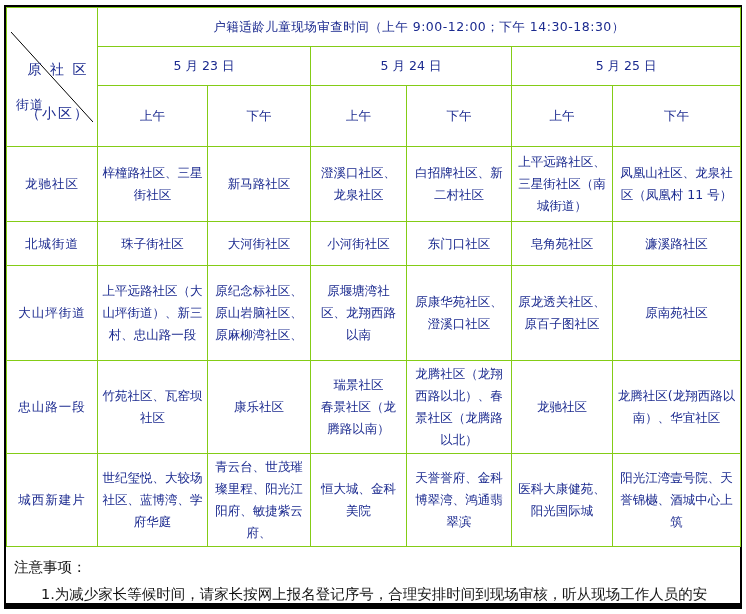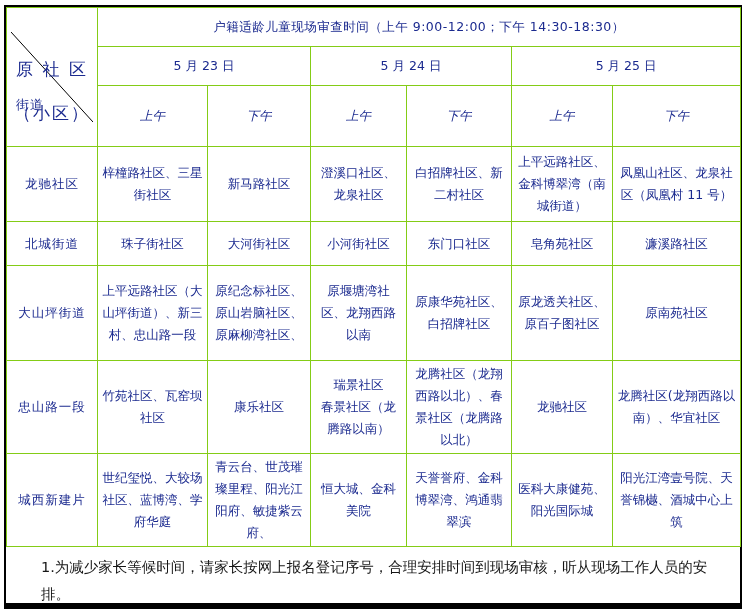--- a/index.html
+++ b/index.html
@@ -35,28 +35,28 @@
   tr.hdr-title  { height: 25px; }
   tr.hdr-dates  { height: 23px; }
   tr.hdr-ampm   { height: 42px; }
   tr.row-1 { height: 75px; }
   tr.row-2 { height: 44px; }
   tr.row-3 { height: 95px; }
   tr.row-4 { height: 92px; }
   tr.row-5 { height: 92px; }
   td.title-cell { font-size: 13px; letter-spacing: 0.5px; }
   td.date-cell  { font-size: 13px; }
-  td.ampm-cell  { font-size: 13px; font-style: italic; }
+  td.ampm-cell  { font-size: 13px; }
   td.street-cell{ font-size: 13px; letter-spacing: 1px; }
   td.corner-cell { position: relative; padding: 0; }
   .corner-wrap { position: relative; width: 100%; height: 90px; }
   .corner-wrap svg { position: absolute; left: 0; top: 0; width: 100%; height: 100%; }
   .corner-tr {
     position: absolute; top: 4px; right: 3px;
-    text-align: center; font-size: 17px; line-height: 22px;
+    text-align: center; font-size: 14px; line-height: 22px;
     letter-spacing: 2px;
   }
   .corner-bl {
     position: absolute; bottom: 6px; left: 5px;
     font-size: 13px; letter-spacing: 1px;
   }
   .notes {
     color: #161616;
     padding: 7px 10px 0 8px;
     font-size: 14.5px;
@@ -112,40 +112,40 @@
       <td class="ampm-cell">上午</td>
       <td class="ampm-cell">下午</td>
     </tr>
 
     <tr class="row-1">
       <td class="street-cell">龙驰社区</td>
       <td>梓橦路社区、三星街社区</td>
       <td>新马路社区</td>
       <td>澄溪口社区、龙泉社区</td>
       <td>白招牌社区、新二村社区</td>
-      <td>上平远路社区、金科博翠湾（南城街道）</td>
+      <td>上平远路社区、三星街社区（南城街道）</td>
       <td>凤凰山社区、龙泉社区（凤凰村 11 号）</td>
     </tr>
 
     <tr class="row-2">
       <td class="street-cell">北城街道</td>
       <td>珠子街社区</td>
       <td>大河街社区</td>
       <td>小河街社区</td>
       <td>东门口社区</td>
       <td>皂角苑社区</td>
       <td>濂溪路社区</td>
     </tr>
 
     <tr class="row-3">
       <td class="street-cell">大山坪街道</td>
       <td>上平远路社区（大山坪街道）、新三村、忠山路一段</td>
       <td>原纪念标社区、原山岩脑社区、原麻柳湾社区、</td>
       <td>原堰塘湾社区、龙翔西路以南</td>
-      <td>原康华苑社区、白招牌社区</td>
+      <td>原康华苑社区、澄溪口社区</td>
       <td>原龙透关社区、原百子图社区</td>
       <td>原南苑社区</td>
     </tr>
 
     <tr class="row-4">
       <td class="street-cell">忠山路一段</td>
       <td>竹苑社区、瓦窑坝社区</td>
       <td>康乐社区</td>
       <td>瑞景社区
 春景社区（龙腾路以南）</td>
@@ -160,17 +160,18 @@
       <td>青云台、世茂璀璨里程、阳光江阳府、敏捷紫云府、</td>
       <td>恒大城、金科美院</td>
       <td>天誉誉府、金科博翠湾、鸿通翡翠滨</td>
       <td>医科大康健苑、阳光国际城</td>
       <td>阳光江湾壹号院、天誉锦樾、酒城中心上筑</td>
     </tr>
   </tbody>
     </table>
 
   <div class="notes">
+    <div class="notes-title">注意事项：</div>
     <div class="note-item">1.为减少家长等候时间，请家长按网上报名登记序号，合理安排时间到现场审核，听从现场工作人员的安排。</div>
 
   </div>
 
 </div>
 
 </body></html>

